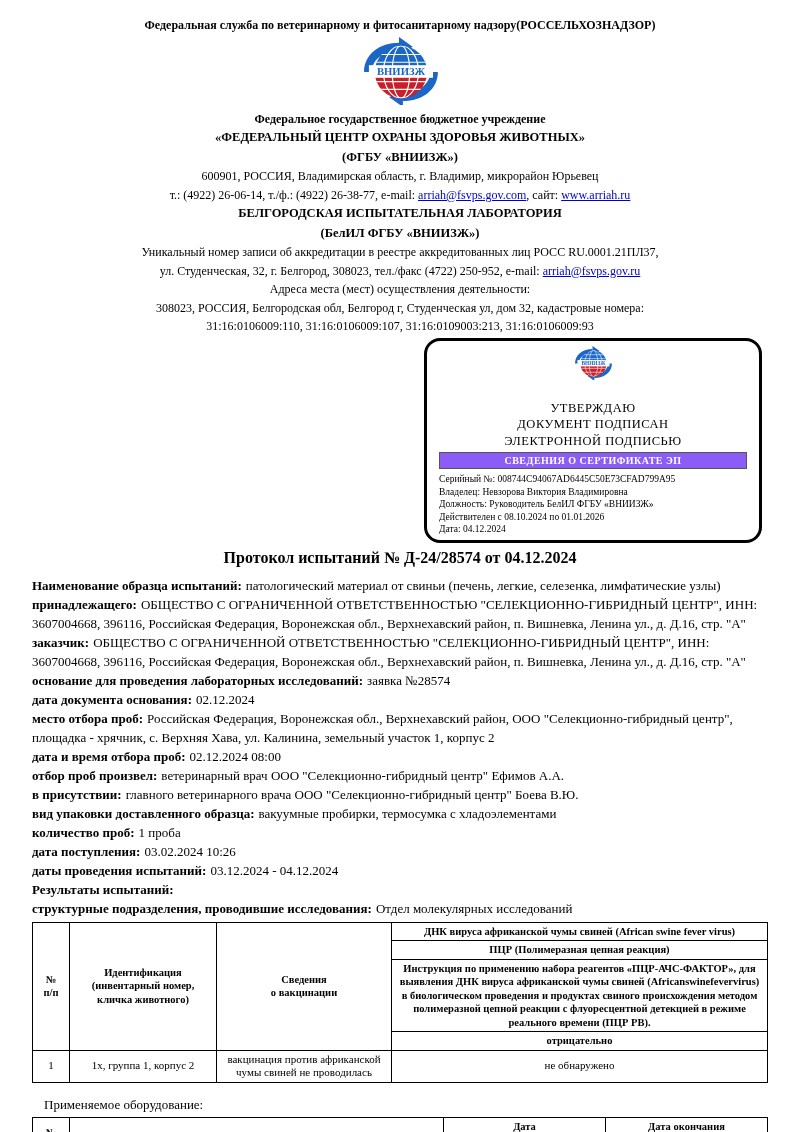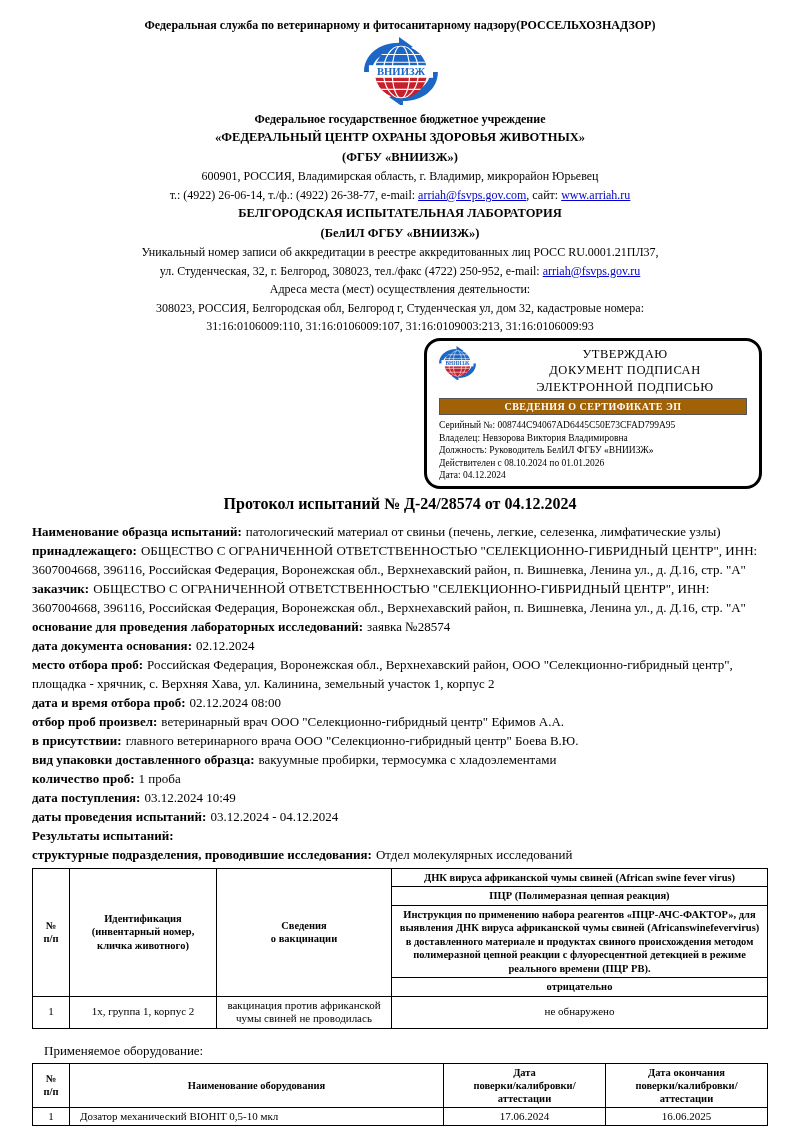--- a/index.html
+++ b/index.html
@@ -15,24 +15,24 @@
   .b{font-weight:bold;}
   a.lnk{color:#0000cc;text-decoration:underline;cursor:pointer;}
   .logo-wrap{text-align:center;margin:2px 0 1px 0;}
 
   
   .stamp{
     width:338px;box-sizing:border-box;margin:2px 6px 0 auto;
     border:3px solid #000;border-radius:16px;padding:5px 8px 4px 8px;
     background:#fff;
   }
-  .stamp-top{display:flex;gap:20px;}
+  .stamp-top{display:flex;align-items:center;gap:20px;flex-direction:column;}
   .stamp-top-text{flex:1;text-align:center;font-size:12.5px;line-height:16.5px;letter-spacing:.5px;}
   .stamp-bar{
-    background:#a16207;color:#fff;text-align:center;
+    background:#8b5cf6;color:#fff;text-align:center;
     font-size:10px;font-weight:bold;letter-spacing:.5px;
     padding:2px 12px;margin:3px 4px 4px 4px;border:1px solid #555;
   }
   .stamp-lines{font-size:9.5px;line-height:12.5px;padding-left:4px;}
 
   .title{font-size:16px;font-weight:bold;text-align:center;margin:6px 0 9px 0;}
 
   .fields{font-size:13px;line-height:19px;}
   .fields p{margin:0;}
   .fields b{margin-right:4px;}
@@ -155,21 +155,21 @@
     <p><b>принадлежащего:</b><span>ОБЩЕСТВО С ОГРАНИЧЕННОЙ ОТВЕТСТВЕННОСТЬЮ "СЕЛЕКЦИОННО-ГИБРИДНЫЙ ЦЕНТР", ИНН: 3607004668, 396116, Российская Федерация, Воронежская обл., Верхнехавский район, п. Вишневка, Ленина ул., д. Д.16, стр. "А"</span></p>
     <p><b>заказчик:</b><span>ОБЩЕСТВО С ОГРАНИЧЕННОЙ ОТВЕТСТВЕННОСТЬЮ "СЕЛЕКЦИОННО-ГИБРИДНЫЙ ЦЕНТР", ИНН: 3607004668, 396116, Российская Федерация, Воронежская обл., Верхнехавский район, п. Вишневка, Ленина ул., д. Д.16, стр. "А"</span></p>
     <p><b>основание для проведения лабораторных исследований:</b><span>заявка №28574</span></p>
     <p><b>дата документа основания:</b><span>02.12.2024</span></p>
     <p><b>место отбора проб:</b><span>Российская Федерация, Воронежская обл., Верхнехавский район, ООО "Селекционно-гибридный центр", площадка - хрячник, с. Верхняя Хава, ул. Калинина, земельный участок 1, корпус 2</span></p>
     <p><b>дата и время отбора проб:</b><span>02.12.2024 08:00</span></p>
     <p><b>отбор проб произвел:</b><span>ветеринарный врач ООО "Селекционно-гибридный центр" Ефимов А.А.</span></p>
     <p><b>в присутствии:</b><span>главного ветеринарного врача ООО "Селекционно-гибридный центр" Боева В.Ю.</span></p>
     <p><b>вид упаковки доставленного образца:</b><span>вакуумные пробирки, термосумка с хладоэлементами</span></p>
     <p><b>количество проб:</b><span>1 проба</span></p>
-    <p><b>дата поступления:</b><span>03.12.2024 10:49</span></p>
+    <p><b>дата поступления:</b><span>03.02.2024 10:26</span></p>
     <p><b>даты проведения испытаний:</b><span>03.12.2024 - 04.12.2024</span></p>
     <p><b>Результаты испытаний:</b><span></span></p>
     <p><b>структурные подразделения, проводившие исследования:</b><span>Отдел молекулярных исследований</span></p>
   </div>
 
   <table class="rt">
     <tbody>
         <tr>
       <td class="hd col-npp" rowspan="4">
         <div>№</div>
@@ -179,21 +179,21 @@
       <td class="hd col-vac" rowspan="4">
         <div>Сведения</div>
         <div>о вакцинации</div>
       </td>
       <td class="hd">ДНК вируса африканской чумы свиней (African swine fever virus)</td>
     </tr>
     <tr>
           <td class="hd">ПЦР (Полимеразная цепная реакция)</td>
         </tr>
     <tr>
-          <td class="hd">Инструкция по применению набора реагентов «ПЦР-АЧС-ФАКТОР», для выявления ДНК вируса африканской чумы свиней (Africanswinefevervirus) в доставленного материале и продуктах свиного происхождения методом полимеразной цепной реакции с флуоресцентной детекцией в режиме реального времени (ПЦР РВ).</td>
+          <td class="hd">Инструкция по применению набора реагентов «ПЦР-АЧС-ФАКТОР», для выявления ДНК вируса африканской чумы свиней (Africanswinefevervirus) в биологическом проведения и продуктах свиного происхождения методом полимеразной цепной реакции с флуоресцентной детекцией в режиме реального времени (ПЦР РВ).</td>
         </tr>
     <tr>
           <td class="hd">отрицательно</td>
         </tr>
     <tr>
       <td class="dt">1</td>
       <td class="dt">1х, группа 1, корпус 2</td>
       <td class="dt">вакцинация против африканской чумы свиней не проводилась</td>
       <td class="dt">не обнаружено</td>
     </tr>

